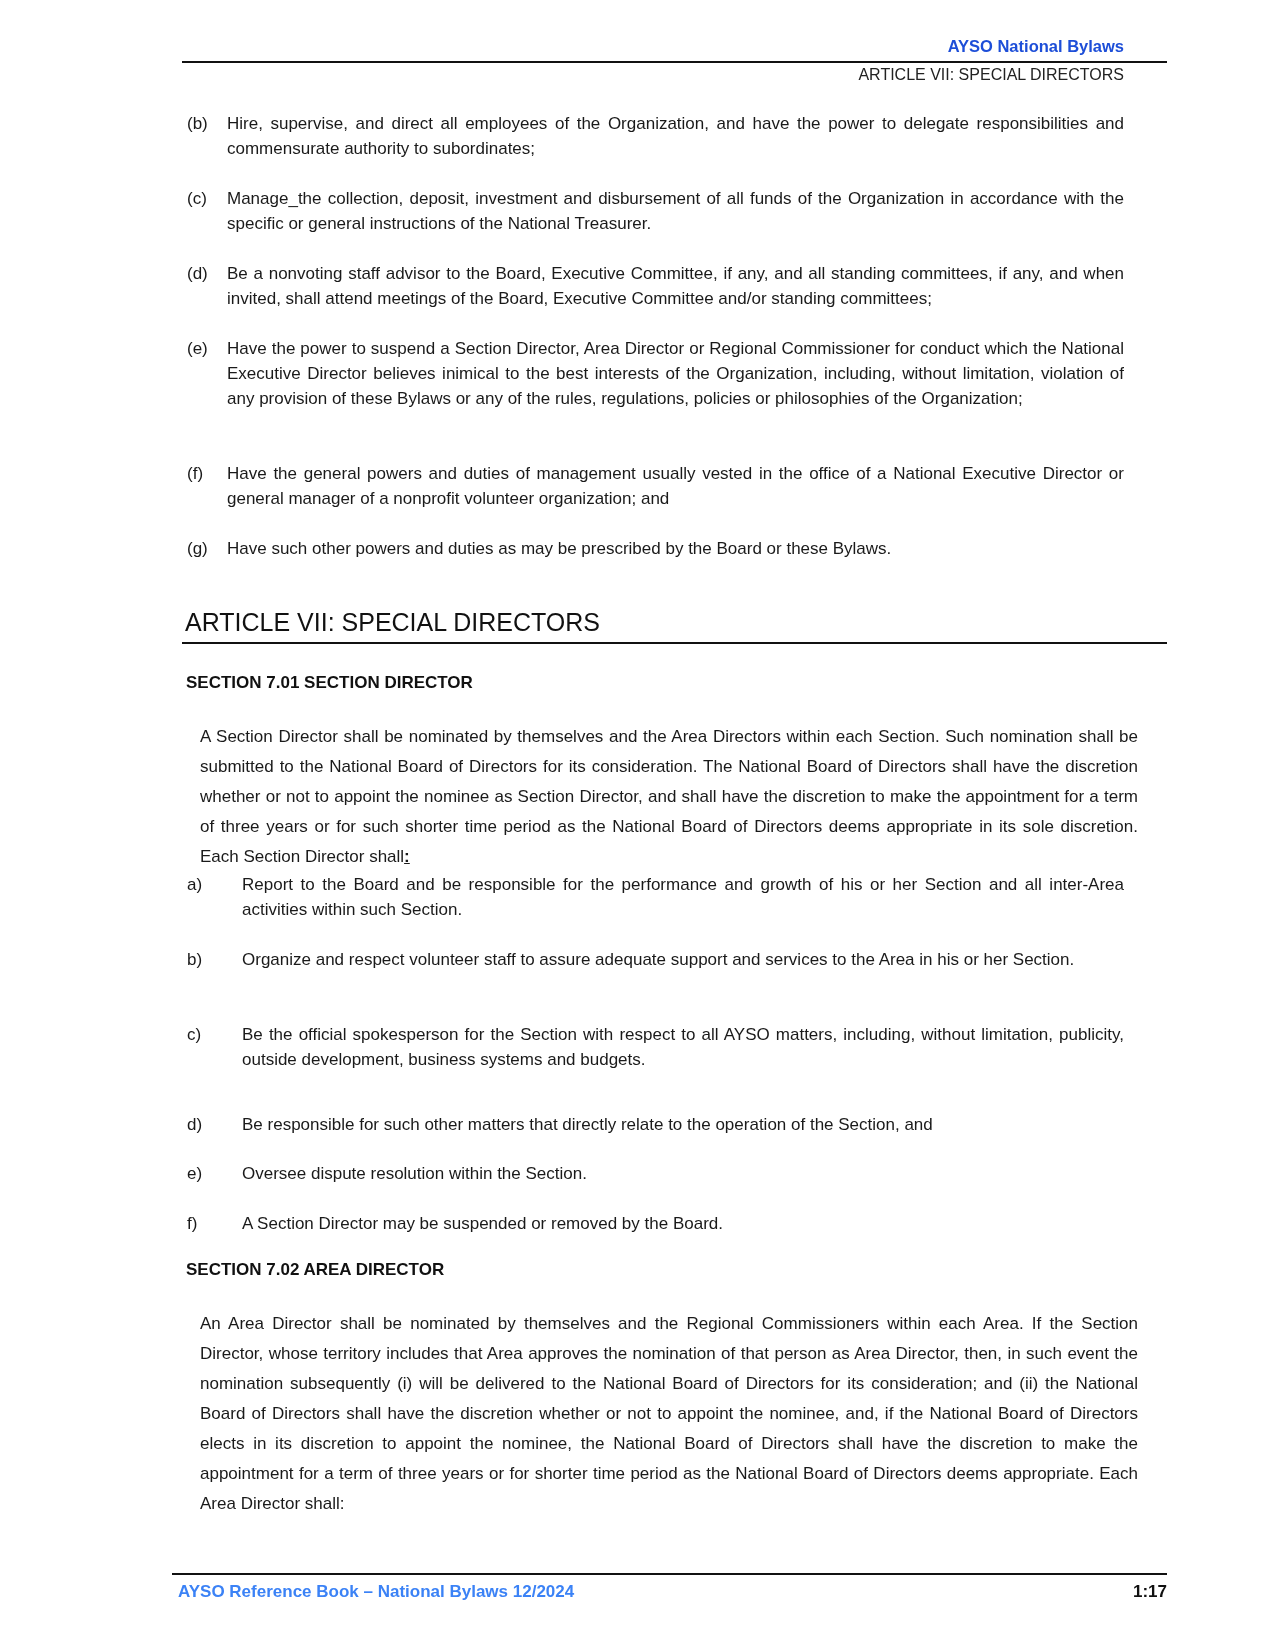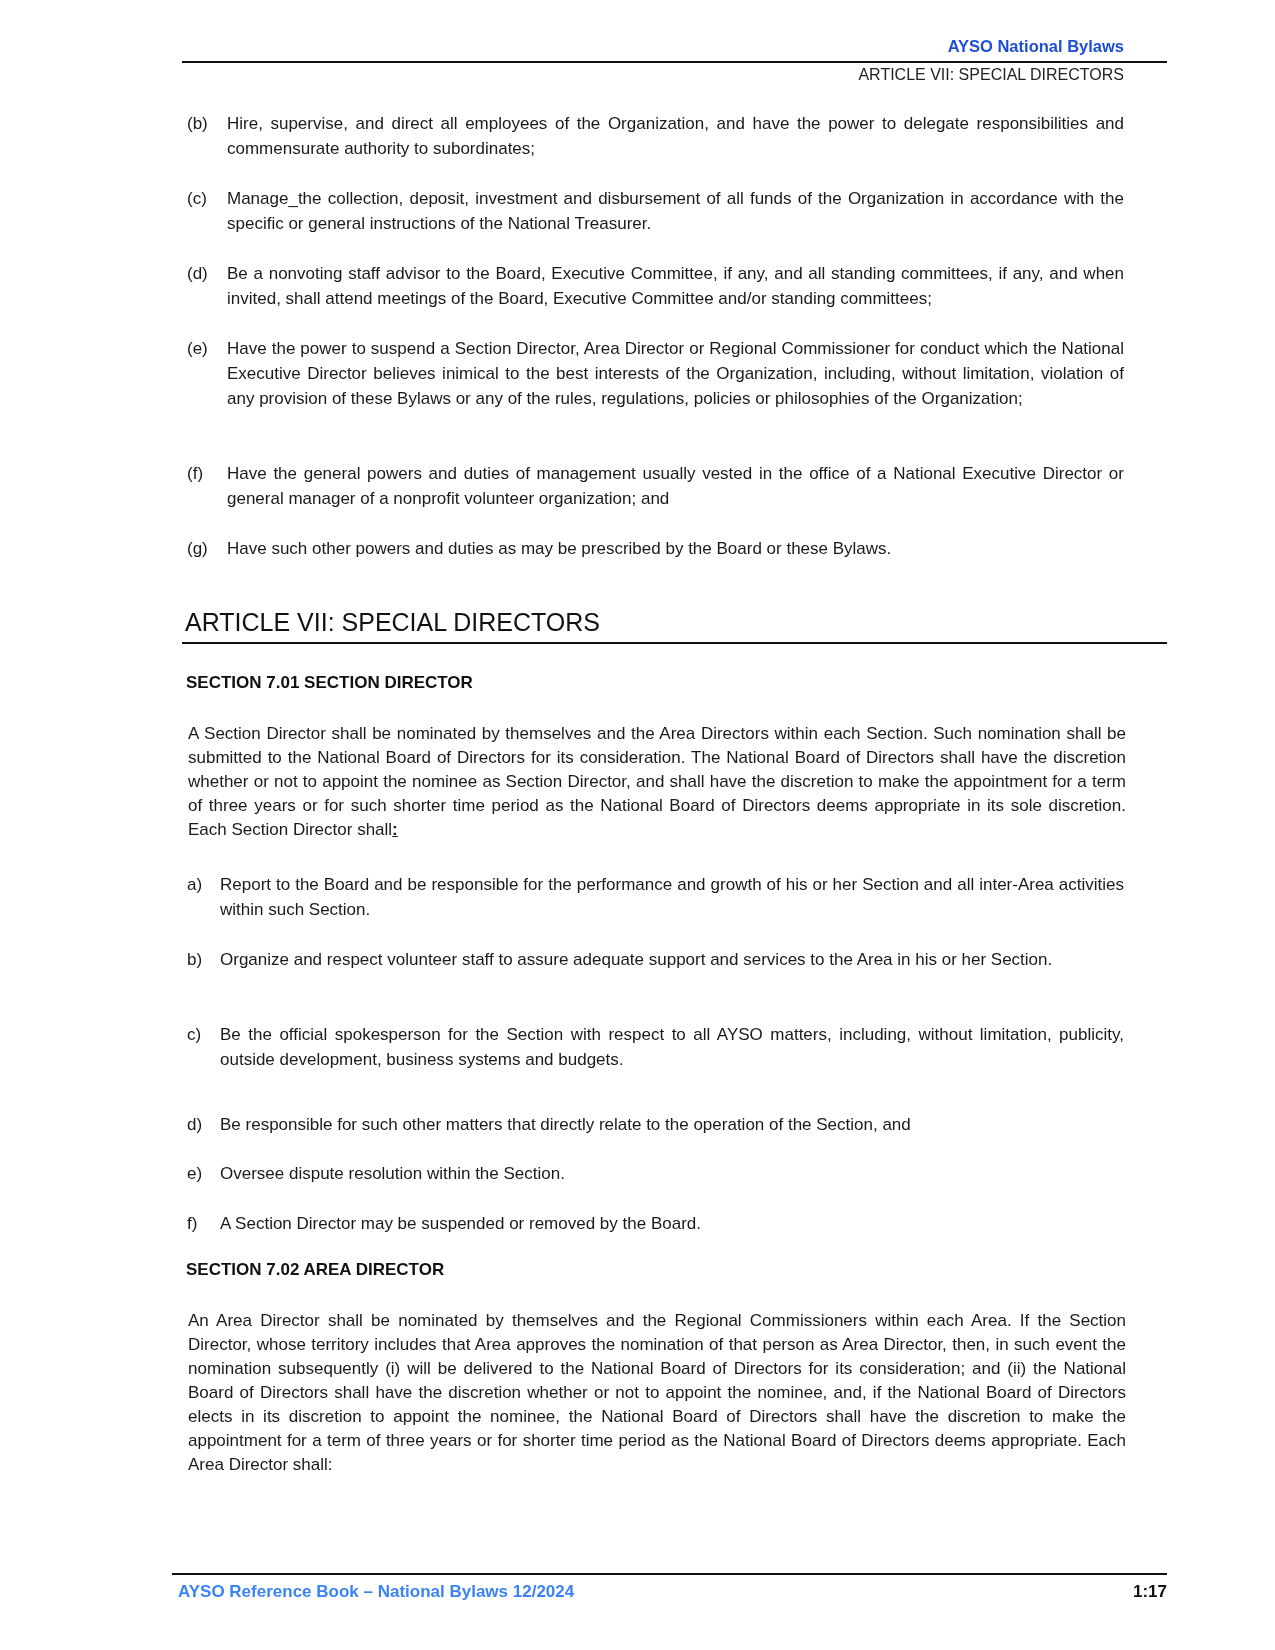--- a/index.html
+++ b/index.html
@@ -7,25 +7,25 @@
          font-family: "Liberation Sans", sans-serif; color: #1a1a1a; }
   .abs { position: absolute; }
   .hdr-title { right: 151px; top: 37px; font-size: 16.5px; font-weight: bold; color: #1d4ed8; }
   .hdr-rule { left: 182px; width: 985px; top: 61px; height: 2px; background: #111; }
   .hdr-sub { right: 151px; top: 66px; font-size: 16px; color: #222; }
   .item { position: absolute; left: 187px; width: 937px; font-size: 17px; line-height: 25px; }
   .item .lbl { position: absolute; left: 0; top: 0; }
   .item .txt { margin-left: 40px; text-align: justify; }
   .item2 { position: absolute; left: 187px; width: 937px; font-size: 17px; line-height: 25px; }
   .item2 .lbl { position: absolute; left: 0; top: 0; }
-  .item2 .txt { margin-left: 33px; text-align: justify; }
+  .item2 .txt { margin-left: 55px; text-align: justify; }
   .art-h { left: 185px; top: 608px; font-size: 25px; color: #111; }
   .art-rule { left: 182px; width: 985px; top: 642px; height: 2px; background: #111; }
   .sec-h { left: 186px; font-size: 17px; font-weight: bold; color: #111; }
-  .para { left: 188px; width: 938px; font-size: 17px; line-height: 24px; text-align: justify; }
+  .para { left: 200px; width: 938px; font-size: 17px; line-height: 30px; text-align: justify; }
   .bold-u { font-weight: bold; text-decoration: underline; }
   .ftr-rule { left: 172px; width: 995px; top: 1573px; height: 2px; background: #111; }
   .ftr-left { left: 178px; top: 1582px; font-size: 17px; font-weight: bold; color: #3b82f6; }
   .ftr-right { right: 108px; top: 1582px; font-size: 17px; font-weight: bold; color: #111; }
 </style>
 </head>
 <body>
 
 <div class="abs hdr-title">AYSO National Bylaws</div>
 <div class="abs hdr-rule"></div>

